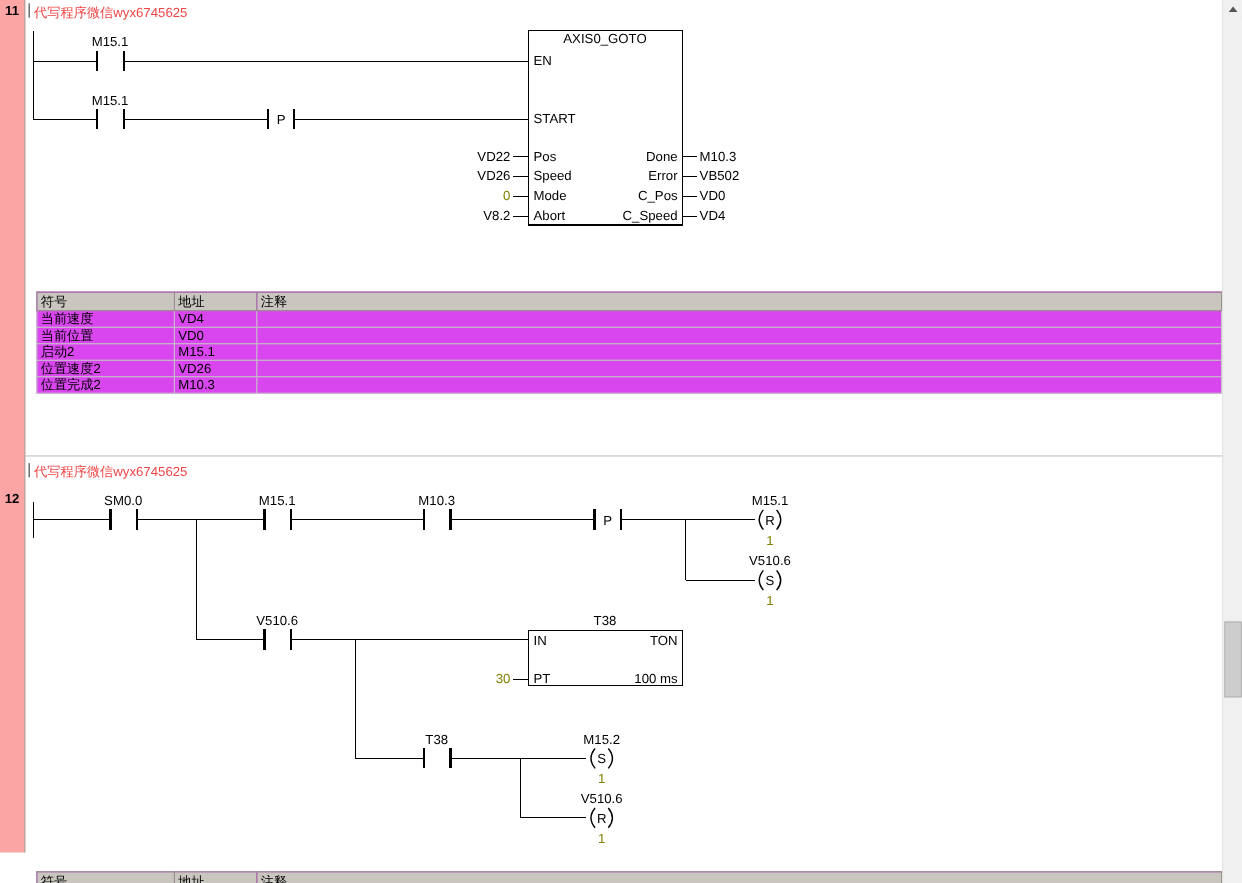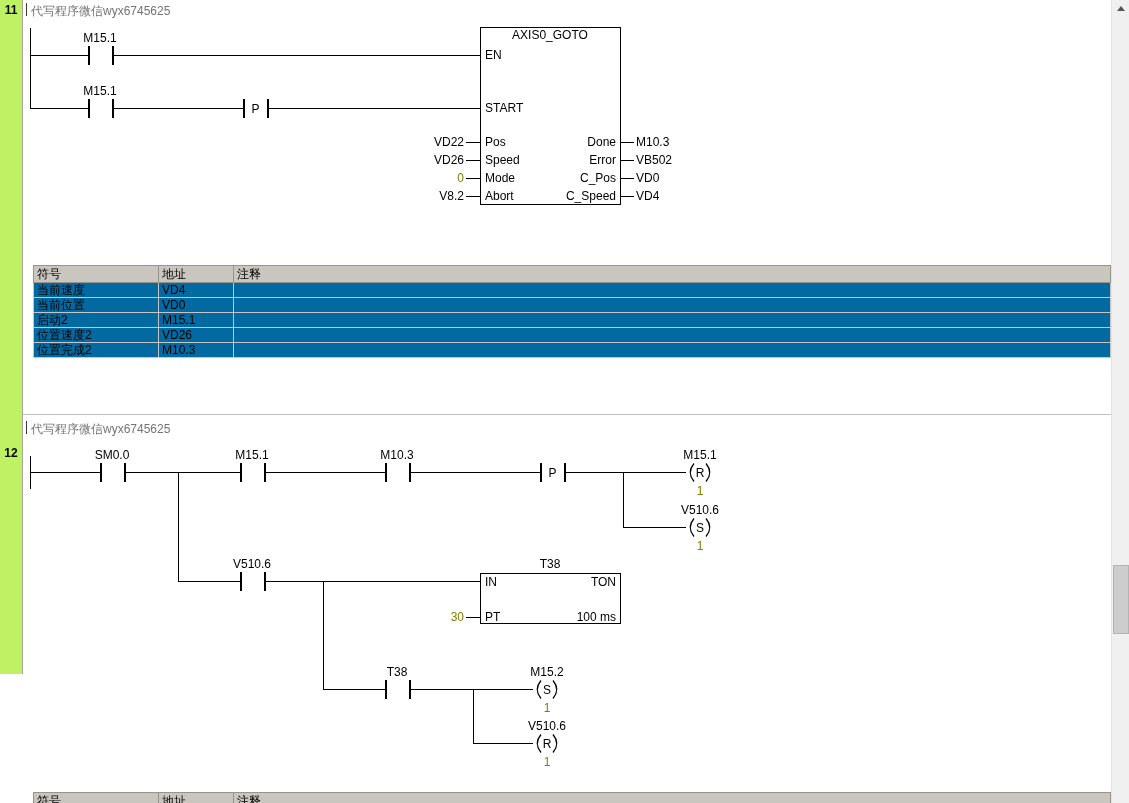--- a/index.html
+++ b/index.html
@@ -1,41 +1,41 @@
 <!DOCTYPE html>
 <html><head>
 <meta charset="utf-8">
 <style>
   html,body{margin:0;padding:0;}
   body{width:1129px;height:803px;overflow:hidden;background:#fff;
        font-family:"Liberation Sans","DejaVu Sans",sans-serif;position:relative;}
   #screen{position:absolute;left:0;top:0;width:1129px;height:803px;background:#fff;overflow:hidden;}
 
   
-  #gutter{position:absolute;left:0;top:0;width:22px;height:674px;background:#bef264;
+  #gutter{position:absolute;left:0;top:0;width:22px;height:775px;background:#fca5a5;
           border-right:1px solid #a9a59d;z-index:3;}
   .net-num{position:absolute;width:22px;text-align:center;font-size:12px;font-weight:bold;color:#000;}
   .net-tick{position:absolute;left:26px;width:1px;height:13px;background:#3a3a3a;z-index:3;}
-  .net-comment{position:absolute;left:31px;color:#737373;font-size:12px;white-space:nowrap;z-index:3;}
+  .net-comment{position:absolute;left:31px;color:#ef4444;font-size:12px;white-space:nowrap;z-index:3;}
   .hsep{position:absolute;left:23px;width:1088px;height:1px;background:#c0c0c0;z-index:1;}
 
   
   svg#ladder{position:absolute;left:0;top:0;z-index:1;}
   svg text{font-size:12px;fill:#000;font-family:"Liberation Sans","DejaVu Sans",sans-serif;}
   svg text.tc{text-anchor:middle;}
   svg text.tr{text-anchor:end;}
   svg text.olive{fill:#7f7f00;}
   svg line{stroke:#000;stroke-width:1;shape-rendering:crispEdges;}
   svg line.bar{stroke-width:2;}
   svg rect.blk{fill:#fff;stroke:#000;stroke-width:1;shape-rendering:crispEdges;}
   svg path.arc{fill:none;stroke:#000;stroke-width:1.3;}
 
   
   table.symtable{position:absolute;left:33px;width:1078px;border-collapse:collapse;
-                 table-layout:fixed;background:#0369a1;z-index:2;}
+                 table-layout:fixed;background:#d946ef;z-index:2;}
   table.symtable th{background:#c9c6bf;font-weight:normal;text-align:left;font-size:12px;
                     height:16px;line-height:16px;padding:0 3px;border:1px solid #97948c;
                     white-space:nowrap;overflow:hidden;}
   table.symtable td{font-size:12px;height:14px;line-height:14px;padding:0 3px;
                     border:1px solid #c6c6c6;white-space:nowrap;overflow:hidden;color:#000;}
   table.symtable td.sym{}
 
   
   #scrollbar{position:absolute;right:0;top:0;width:17px;height:803px;background:#f0f0f0;
              border-left:1px solid #e3e3e3;z-index:5;}

